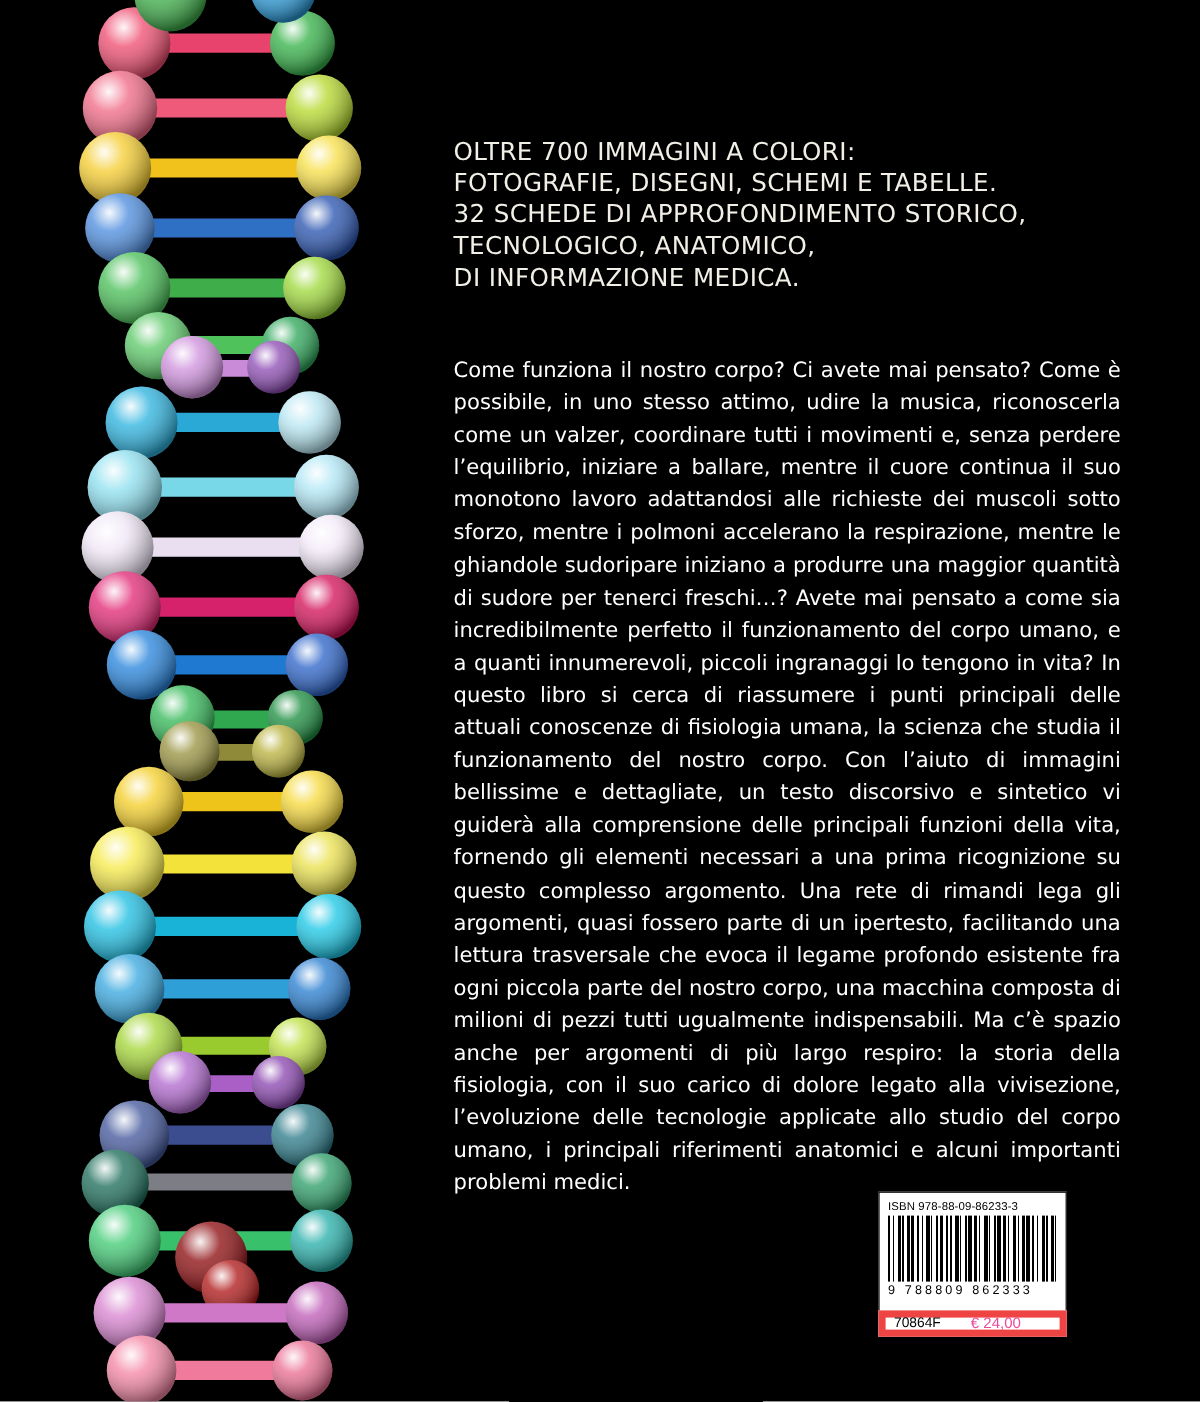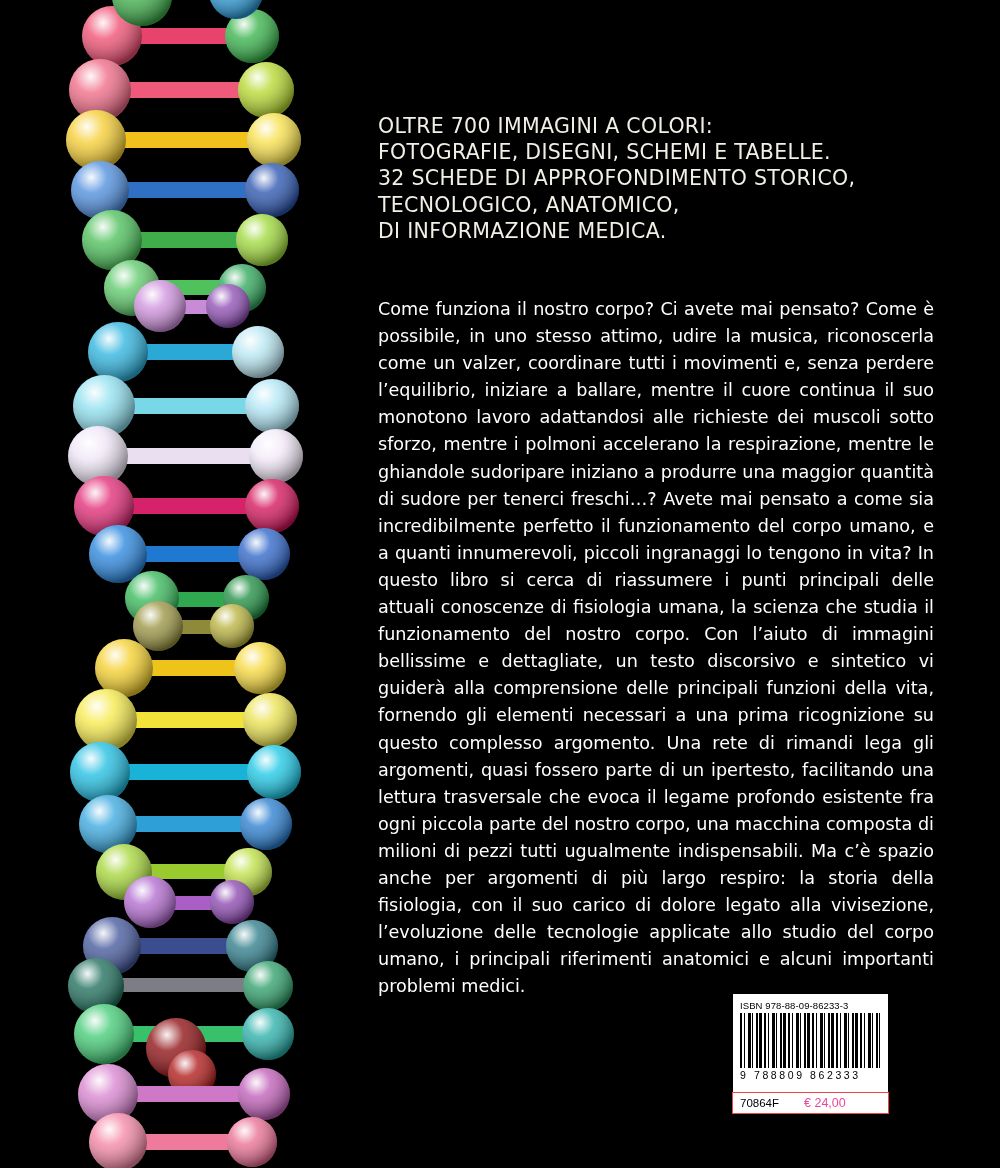--- a/index.html
+++ b/index.html
@@ -104,21 +104,21 @@
     letter-spacing: 2.6px;
     color: #000;
     margin: 1px 0 0 2px;
   }
   .price-row {
     position: absolute;
     left: -1px;
     bottom: -1px;
     width: 157px;
     height: 22px;
-    border: 1px solid #ef4444;
+    border: 6px solid #ef4444;
     box-sizing: border-box;
     display: flex;
     align-items: center;
     background: #fff;
   }
   .price-row .code {
     font-family: "Liberation Sans", sans-serif;
     font-size: 11.5px;
     color: #000;
     padding-left: 7px;

